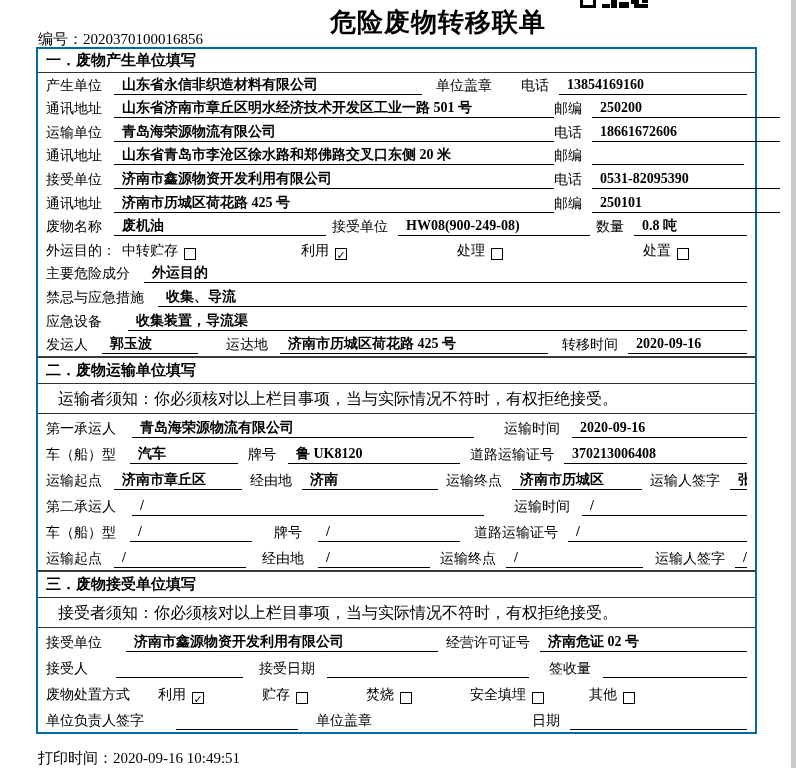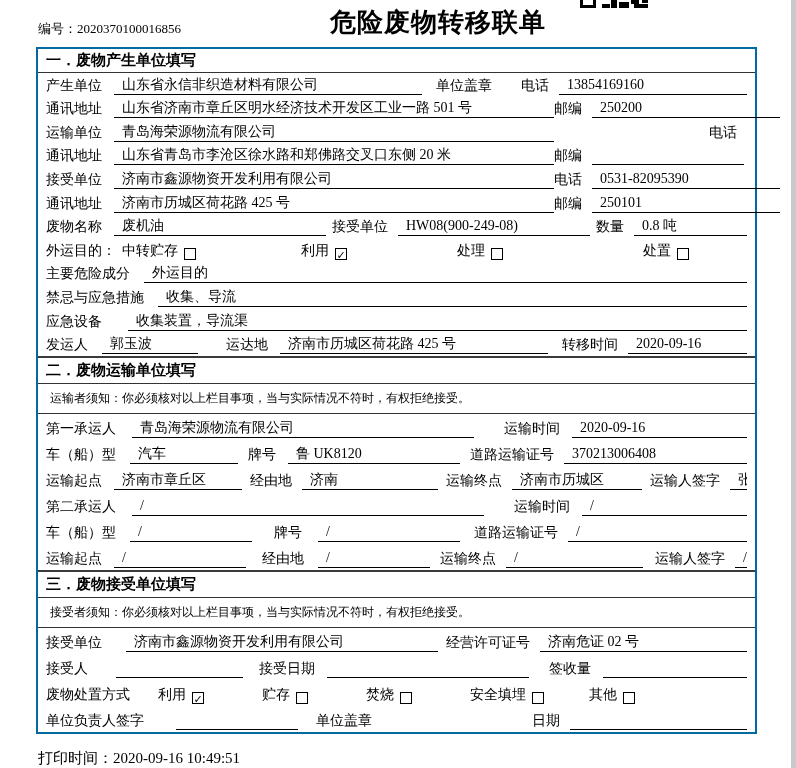--- a/index.html
+++ b/index.html
@@ -1,29 +1,29 @@
 <!DOCTYPE html>
 <html><head>
 <meta charset="utf-8">
 <style>
   html,body{margin:0;padding:0;}
   body{width:796px;height:768px;background:#fff;font-family:"Liberation Serif","DejaVu Serif",serif;color:#000;}
   .page{position:relative;width:796px;height:768px;background:#fff;overflow:hidden;}
   .right-edge{position:absolute;right:0;top:0;width:5px;height:768px;background:#c9c9c9;}
-  .serial{position:absolute;left:38px;top:20px;font-size:13px;white-space:nowrap;text-align:center;}
+  .serial{position:absolute;left:38px;top:30px;font-size:15px;white-space:nowrap;text-align:center;}
   .doc-title{position:absolute;left:330px;top:5px;font-size:26px;font-weight:bold;white-space:nowrap;letter-spacing:1px;}
   .qr{position:absolute;left:578px;top:0;}
   .form-table{position:absolute;left:36px;top:47px;width:721px;border:2px solid #0369a1;background:#fff;box-sizing:border-box;}
   .sec2,.sec3{border-top:2px solid #3a3a3a;}
   .sec-head{height:23px;line-height:23px;font-weight:bold;font-size:15px;padding:0 8px;border-bottom:1.5px solid #333;white-space:nowrap;}
   .row{display:flex;align-items:flex-end;height:23.6px;padding:0 8px 2px 8px;box-sizing:border-box;font-size:14px;white-space:nowrap;line-height:18px;}
   .sec2 .row,.sec3 .row{height:26px;}
-  .notice{height:29px;line-height:29px;padding:0 12px;border-bottom:1.5px solid #333;font-size:12px;white-space:nowrap;}
+  .notice{height:29px;line-height:29px;padding:0 20px;border-bottom:1.5px solid #333;font-size:16px;white-space:nowrap;}
   .lbl{flex:none;}
-  .u{border-bottom:1px solid #000;padding:0 4px 0 8px;overflow:hidden;flex:none;}
+  .u{border-bottom:1px solid #000;padding:0 4px 0 8px;overflow:hidden;flex:none;font-weight:bold;}
   .u.grow{flex:1;}
   .sp{flex:1;}
   .cb{display:inline-block;width:12px;height:12px;border:1px solid #000;margin-left:6px;text-align:center;line-height:12px;font-size:11px;vertical-align:-1px;box-sizing:border-box;padding:0;}
   .footer{position:absolute;left:38px;top:749px;font-size:15px;white-space:nowrap;}
 </style>
 </head>
 <body>
 
 <div class="page">
   <div class="right-edge"></div>
@@ -65,20 +65,21 @@
         <span class="sp"></span>
         <span class="lbl" style="margin-right:10px">邮编</span>
         <span class="u" style="width:176px">250200</span>
       </div>
 
       <div class="row">
         <span class="lbl" style="margin-right:12px">运输单位</span>
         <span class="u" style="width:428px">青岛海荣源物流有限公司</span>
         <span class="sp"></span>
         <span class="lbl" style="margin-right:10px">电话</span>
+        <span class="u" style="width:176px">18661672606</span>
       </div>
 
       <div class="row">
         <span class="lbl" style="margin-right:12px">通讯地址</span>
         <span class="u" style="width:428px">山东省青岛市李沧区徐水路和郑佛路交叉口东侧 20 米</span>
         <span class="sp"></span>
         <span class="lbl" style="margin-right:10px">邮编</span>
         <span class="u" style="width:140px;margin-right:36px"></span>
       </div>
 

